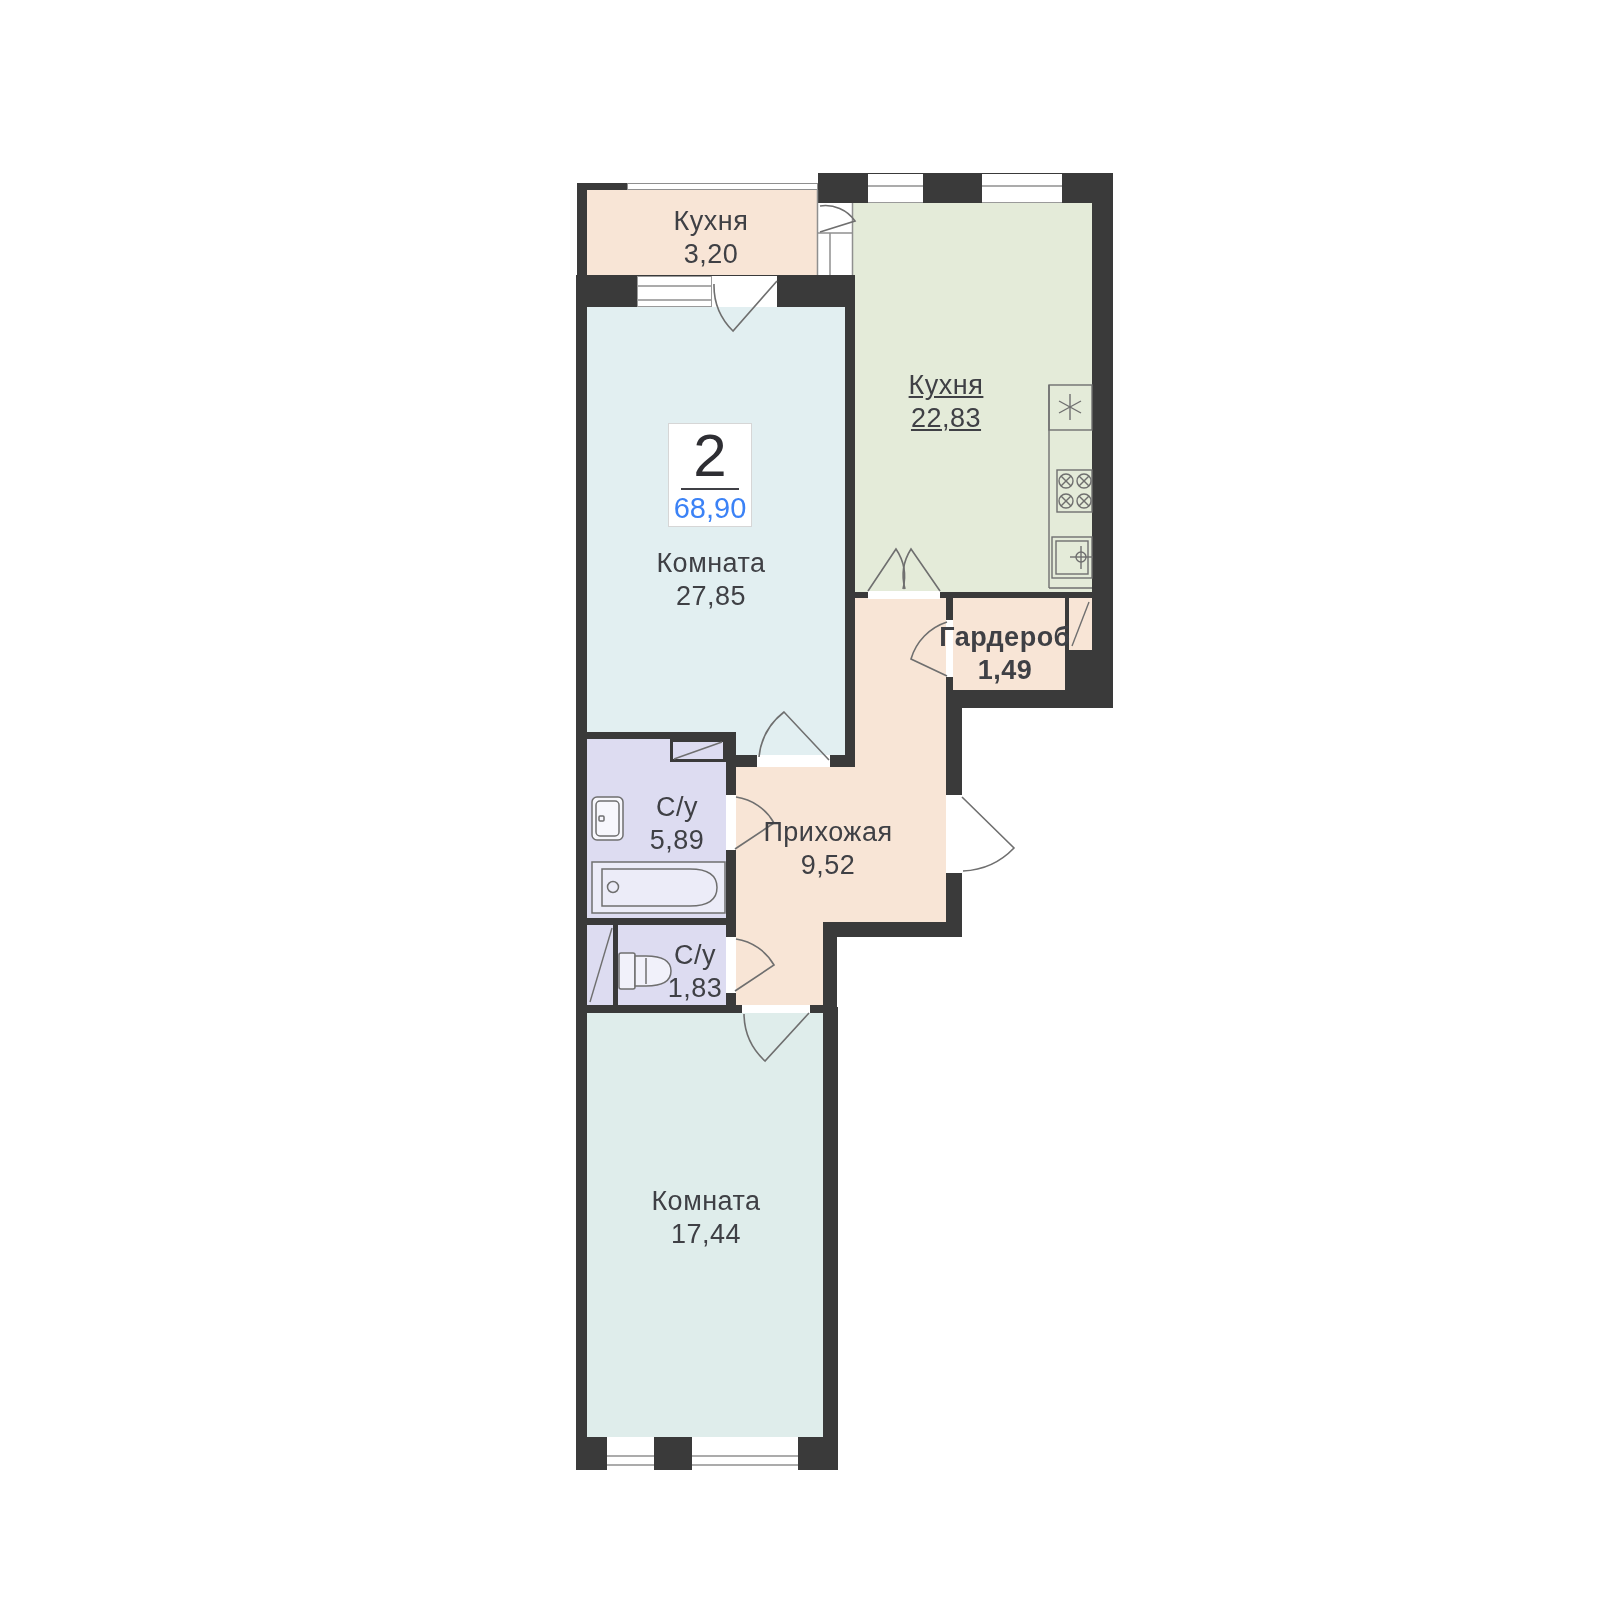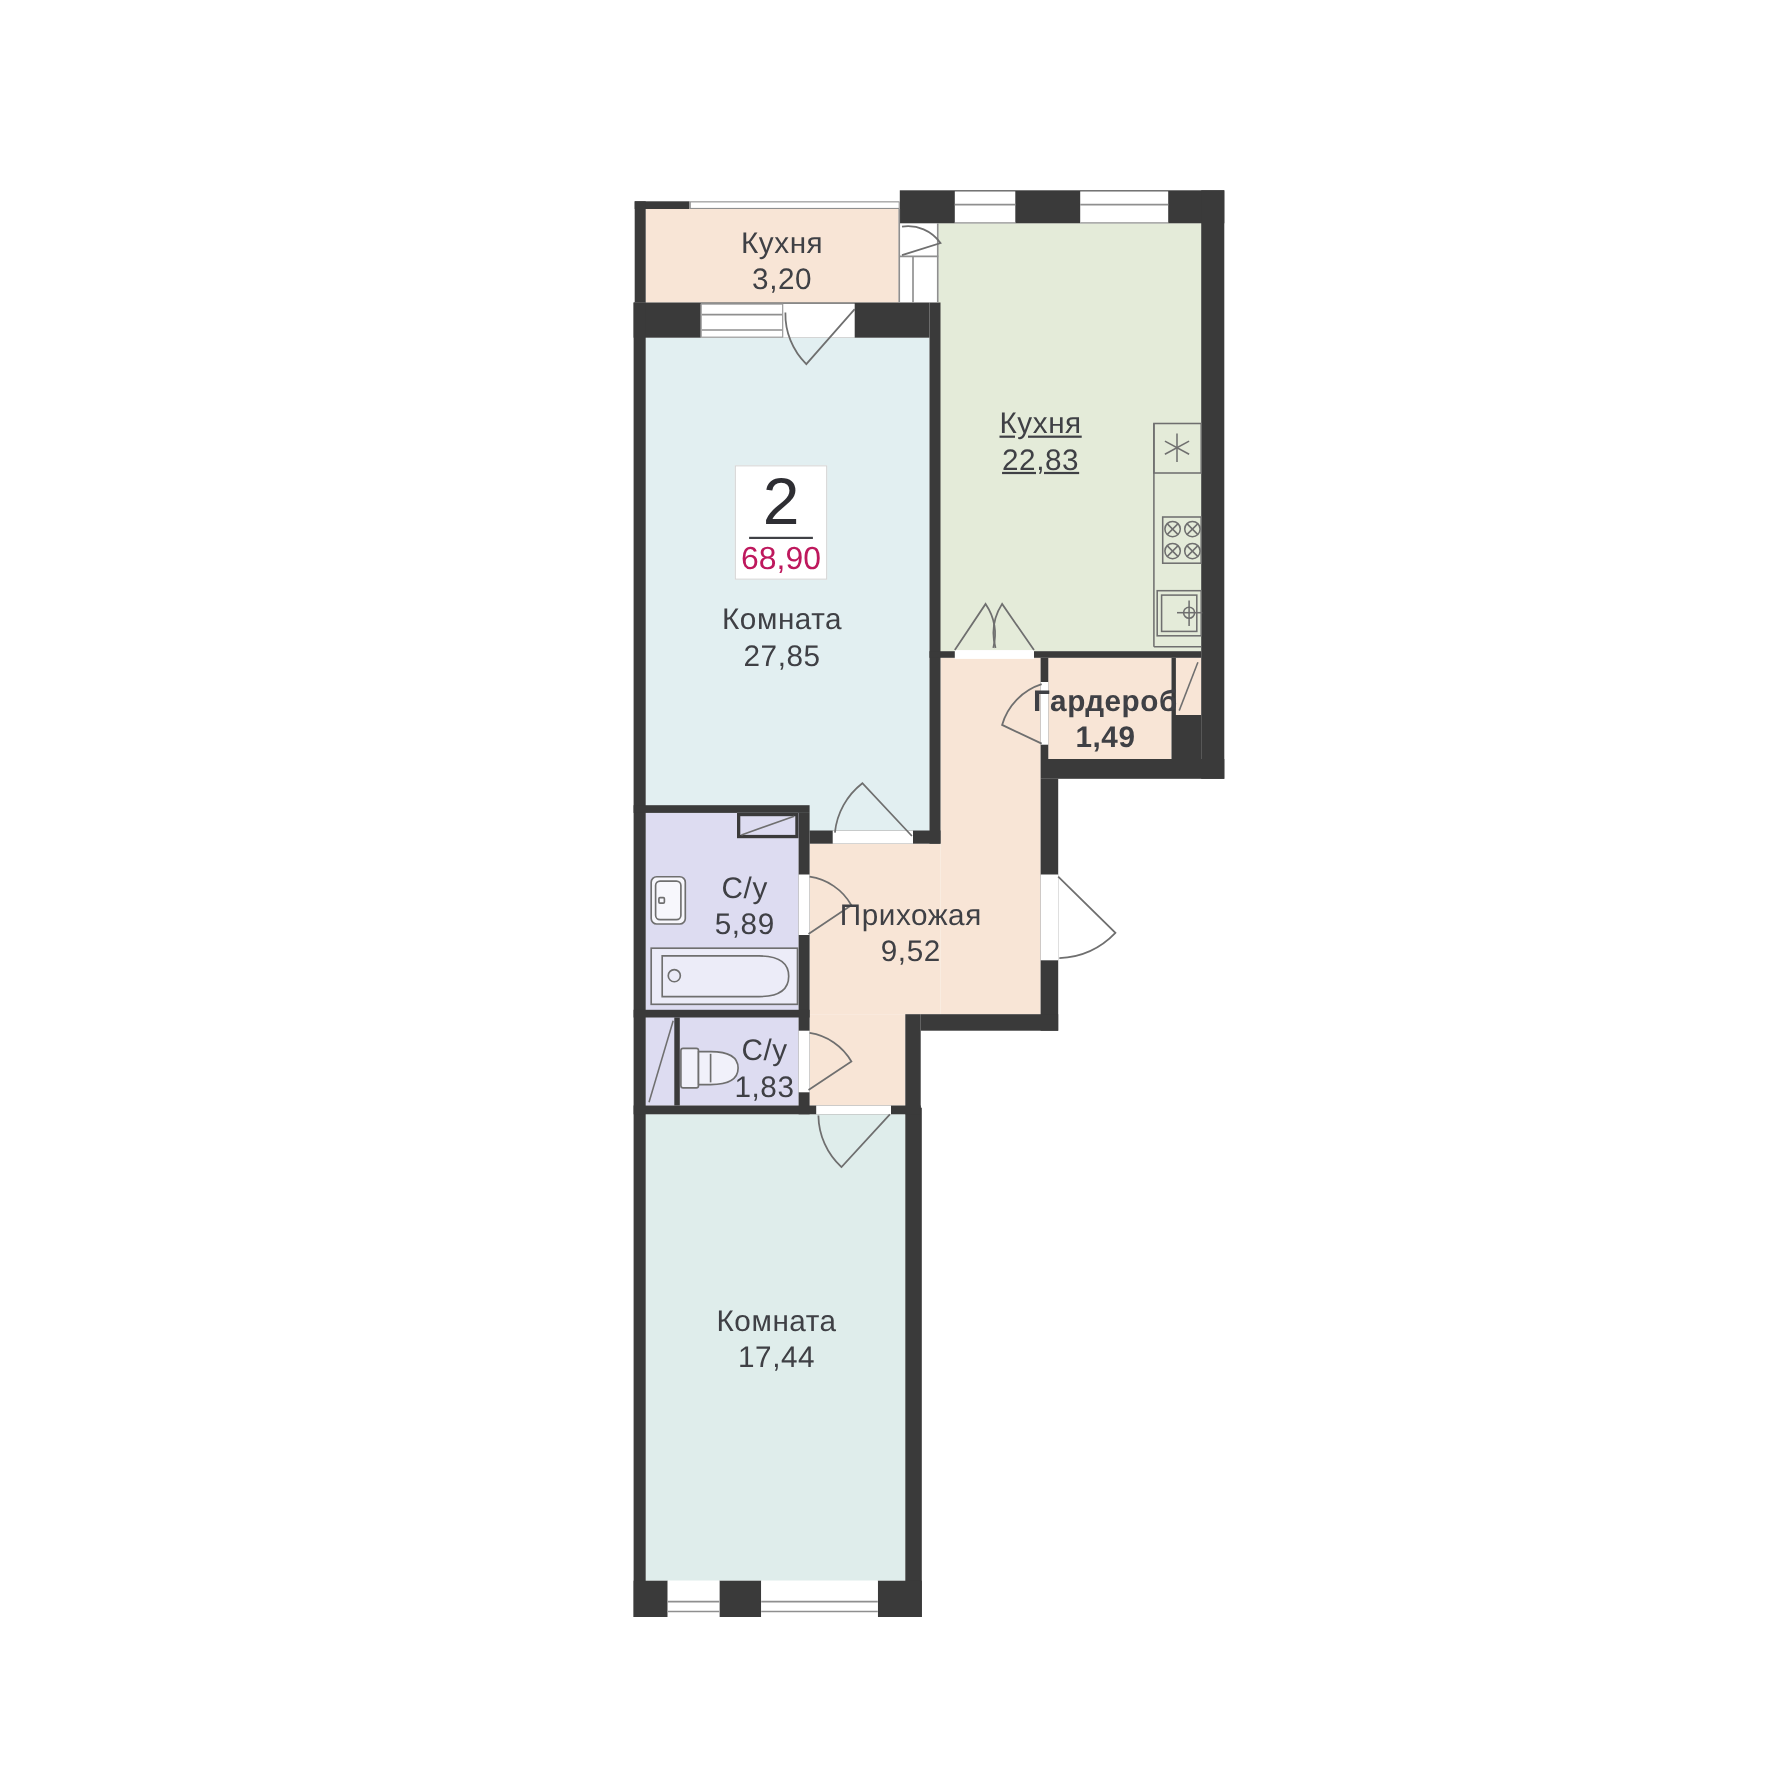--- a/index.html
+++ b/index.html
@@ -17,21 +17,21 @@
   .winbox{position:absolute;background:#ffffff;border:1px solid #9a9a9a;box-sizing:border-box;}
   .shaft-box{position:absolute;background:#dddcf1;border:3px solid #3a3a3a;box-sizing:border-box;}
   .label{position:absolute;transform:translateX(-50%);text-align:center;color:#3f4045;
          font-size:27px;line-height:33px;white-space:nowrap;letter-spacing:0.5px;}
   .label .area-line{display:block;}
   .badge{position:absolute;left:668px;top:423px;width:84px;height:104px;background:#ffffff;
          border:1px solid #d6d6d6;box-sizing:border-box;display:flex;flex-direction:column;
          align-items:center;justify-content:flex-start;}
   .badge .num{font-size:60px;line-height:62px;color:#2e2e33;margin-top:1px;}
   .badge .divider{width:58px;border-top:2px solid #3f4045;margin:1px 0 2px 0;}
-  .badge .total{font-size:29px;line-height:33px;color:#be185d;}
+  .badge .total{font-size:29px;line-height:33px;color:#3b82f6;}
   svg.overlay{position:absolute;left:0;top:0;pointer-events:none;}
 </style>
 </head>
 <body>
 
 <div id="canvas">
 
   <div class="fill fill-loggia" style="left:587px;top:190px;width:230px;height:85px;"></div>
   <div class="opening" style="left:818px;top:203px;width:35px;height:72px;"></div>
   <div class="fill fill-kitchen" style="left:853px;top:203px;width:239px;height:389px;"></div>

